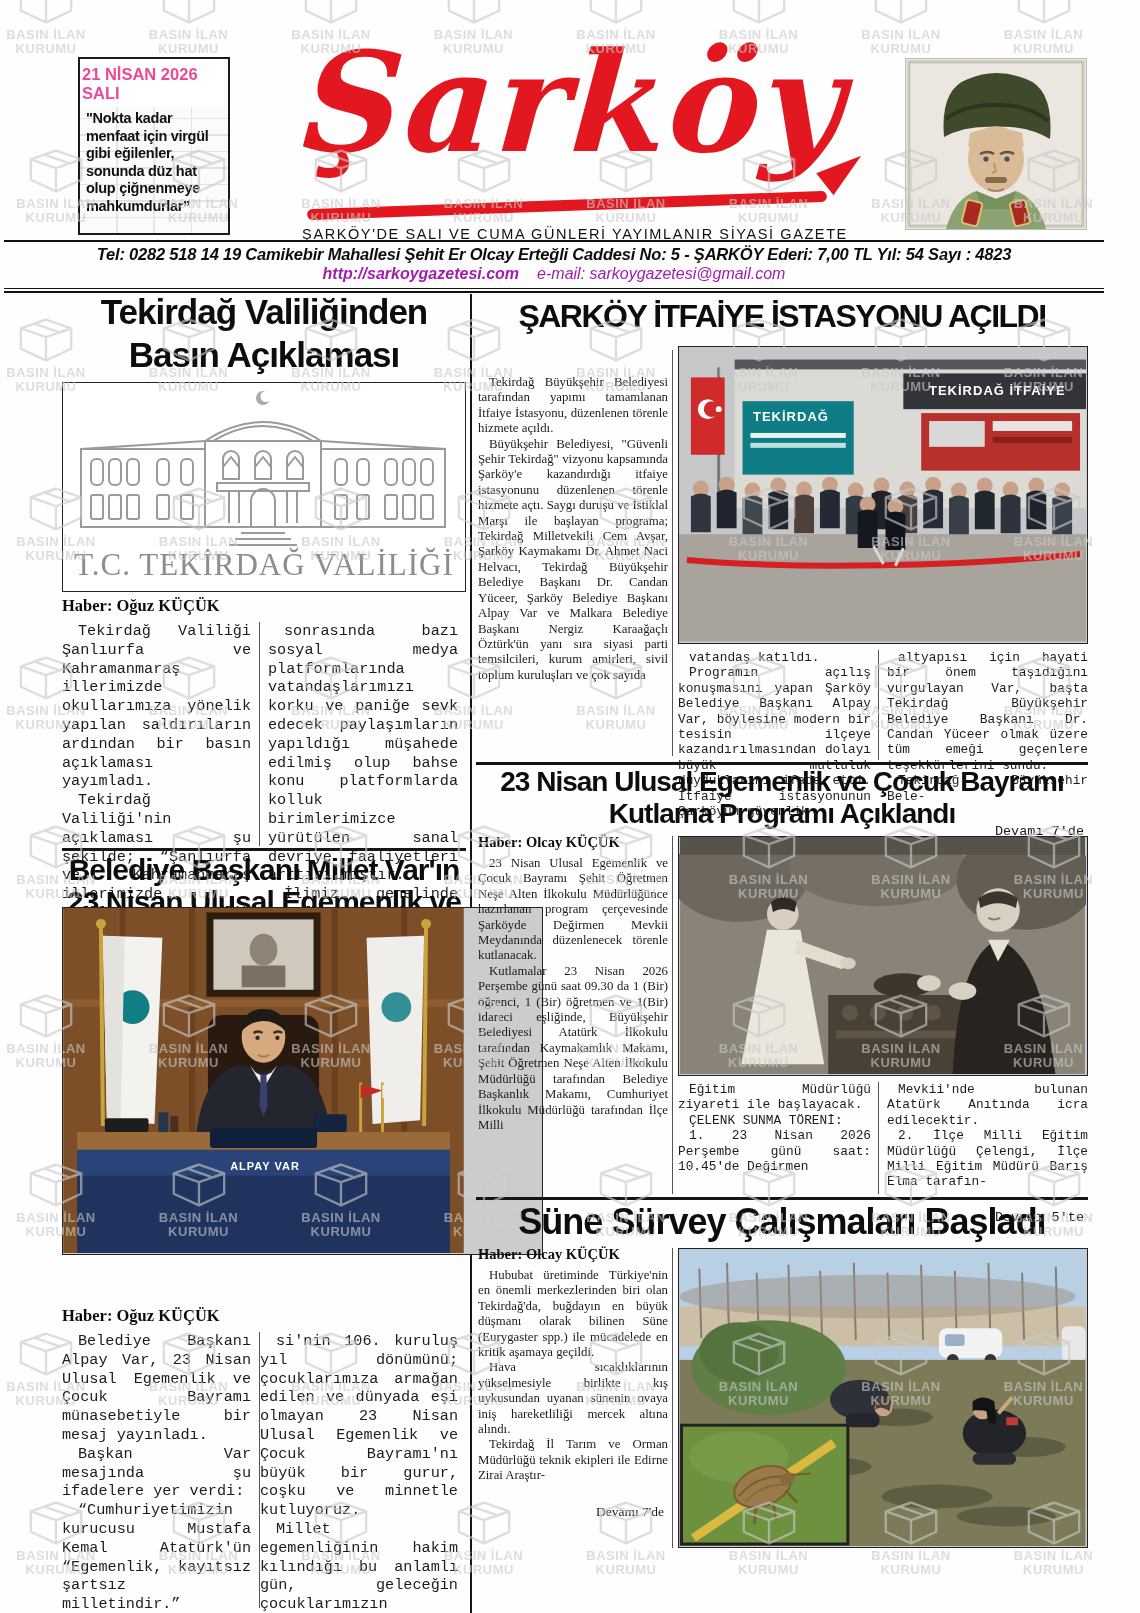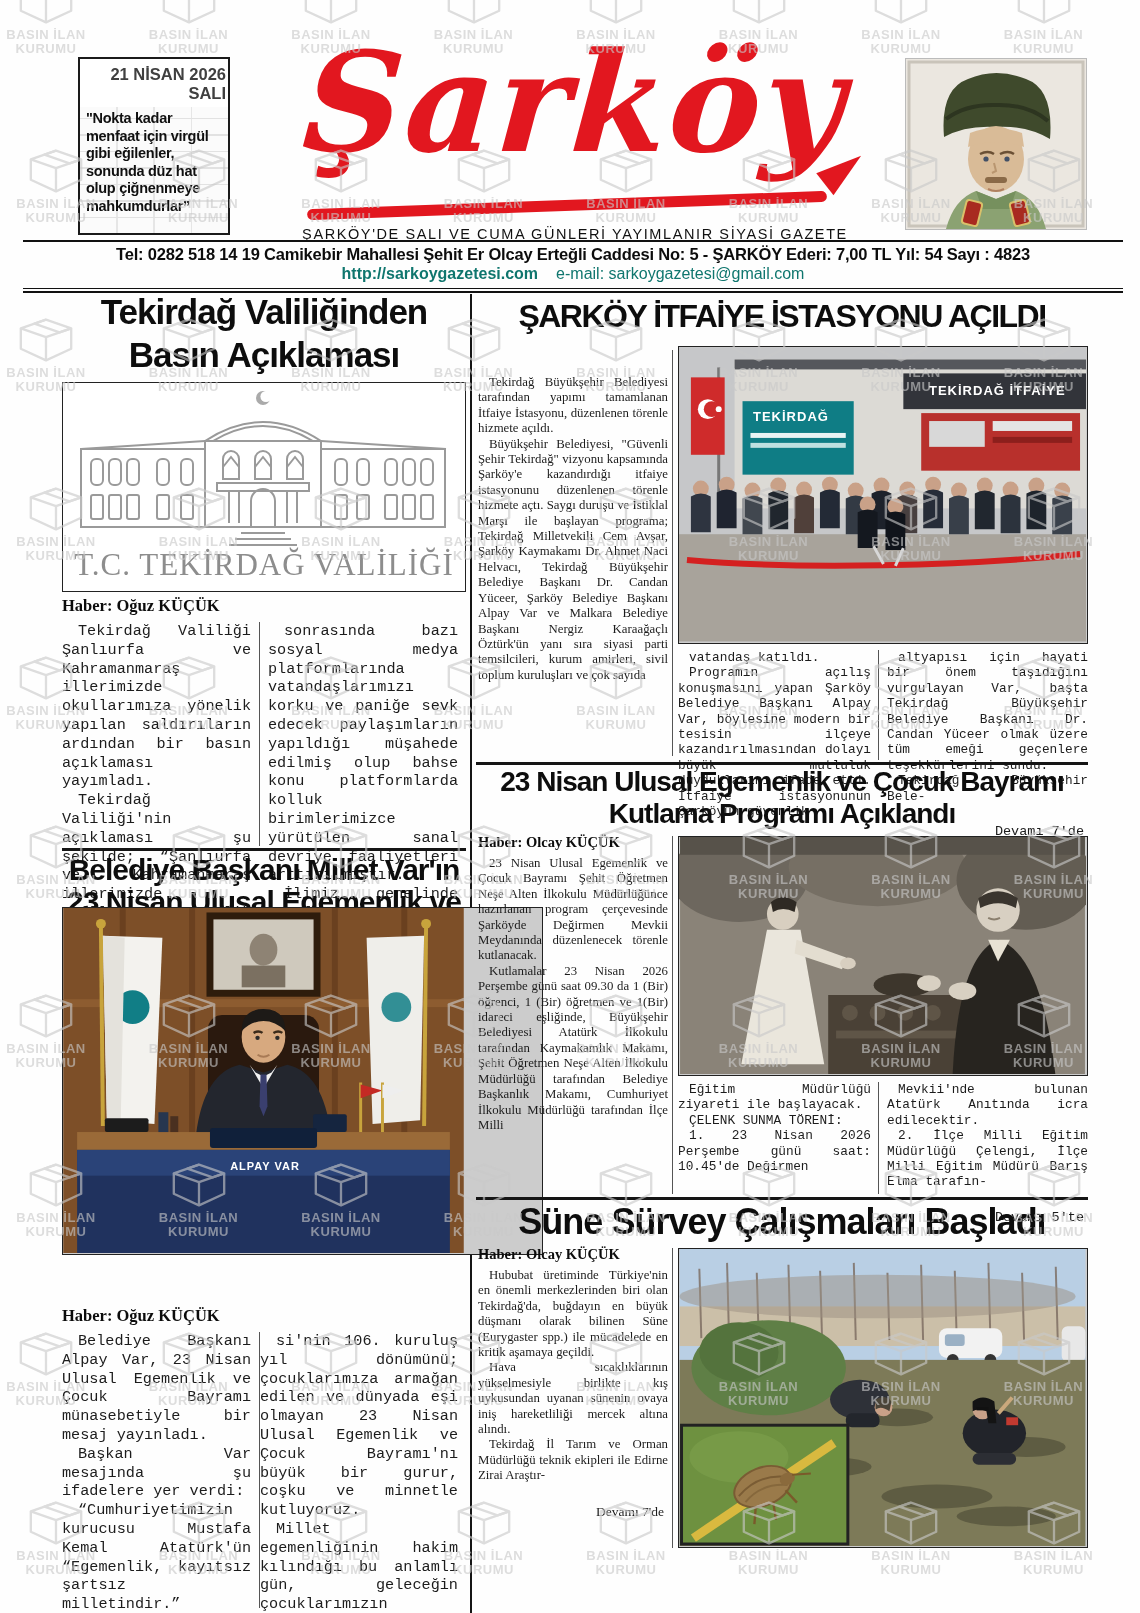--- a/index.html
+++ b/index.html
@@ -14,46 +14,46 @@
   .wm-tile svg{ display:block; margin:0 auto; }
   .wm-line{ font-family:"Liberation Sans", sans-serif; font-weight:bold; font-size:13px; letter-spacing:.5px; line-height:14px; }
 
   
   .datebox{ position:absolute; left:78px; top:57px; width:152px; height:178px; border:2.5px solid #1a1a1a;
             background:
               repeating-linear-gradient(0deg, transparent 0 15px, #e2e2e2 15px 16.5px),
               repeating-linear-gradient(90deg, transparent 0 36px, #e6e6e6 36px 37.5px),
               #fbfbfb;
             z-index:10; }
-  .datebox .date{ background:#fff; text-align:right; font-family:"Liberation Sans", sans-serif;
-                  font-weight:bold; font-size:16.5px; line-height:19px; padding:6px 2px 4px; color:#404040; }
+  .datebox .date{ background:#fff; text-align:left; font-family:"Liberation Sans", sans-serif;
+                  font-weight:bold; font-size:16.5px; line-height:19px; padding:6px 2px 4px; color:#ec4899; }
   .datebox .quote{ font-family:"Liberation Sans", sans-serif; font-weight:bold; font-size:14.5px;
                    line-height:17.5px; padding:3px 6px; color:#101010; letter-spacing:-.3px; }
   .masthead{ position:absolute; left:255px; top:28px; width:640px; height:200px; z-index:10; }
   .masthead .script{ font-family:"DejaVu Serif", serif; font-style:italic; font-weight:bold;
                      font-size:138px; line-height:150px; color:var(--red); transform:skewX(-4deg);
                      text-align:center; letter-spacing:2px; }
   .swash{ position:absolute; left:52px; top:172px; width:520px; height:11px; background:var(--red);
           border-radius:6px; transform:rotate(-2deg); }
   .swash-tip{ position:absolute; left:565px; top:128px; width:0; height:0;
               border-left:46px solid var(--red); border-top:14px solid transparent;
               border-bottom:14px solid transparent; transform:rotate(-38deg); }
   .subtitle{ position:absolute; left:20px; top:198px; width:600px; text-align:center;
              font-family:"Liberation Sans", sans-serif; font-size:14.5px; font-weight:500;
              letter-spacing:1.6px; color:#111; }
   .portrait{ position:absolute; left:905px; top:58px; width:182px; height:172px; z-index:10;
              border:1px solid #bbb; background:#ece9e3; }
   .portrait svg{ display:block; }
 
   
-  .contact{ position:absolute; left:23px; top:240px; width:1100px; z-index:10; }
+  .contact{ position:absolute; left:4px; top:240px; width:1100px; z-index:10;font-style:italic; }
   .contact .topline{ border-top:2.5px solid #111; }
   .contact .l1{ text-align:center; font-family:"Liberation Sans", sans-serif; font-weight:bold;
                 font-size:16.5px; padding-top:3px; color:#0c0c0c; letter-spacing:-.2px; }
-  .contact .l2{ text-align:center; font-size:16px; padding:1px 0 4px; color:#0f766e; }
+  .contact .l2{ text-align:center; font-size:16px; padding:1px 0 4px; color:#a21caf; }
   .contact .l2 .url{ font-family:"Liberation Sans", sans-serif; font-weight:bold; }
   .contact .l2 .email{ font-family:"Liberation Sans", sans-serif; font-weight:normal; margin-left:14px; }
   .contact .botline1{ border-top:1.5px solid #111; margin-top:1px; }
   .contact .botline2{ border-top:2.5px solid #111; margin-top:2px; }
 
   
   .abs{ position:absolute; }
   .headline{ font-family:"Liberation Sans", sans-serif; font-weight:bold; color:var(--ink);
              text-align:center; letter-spacing:-1px; }
   .rule-h{ position:absolute; height:2.5px; background:var(--rule); }

